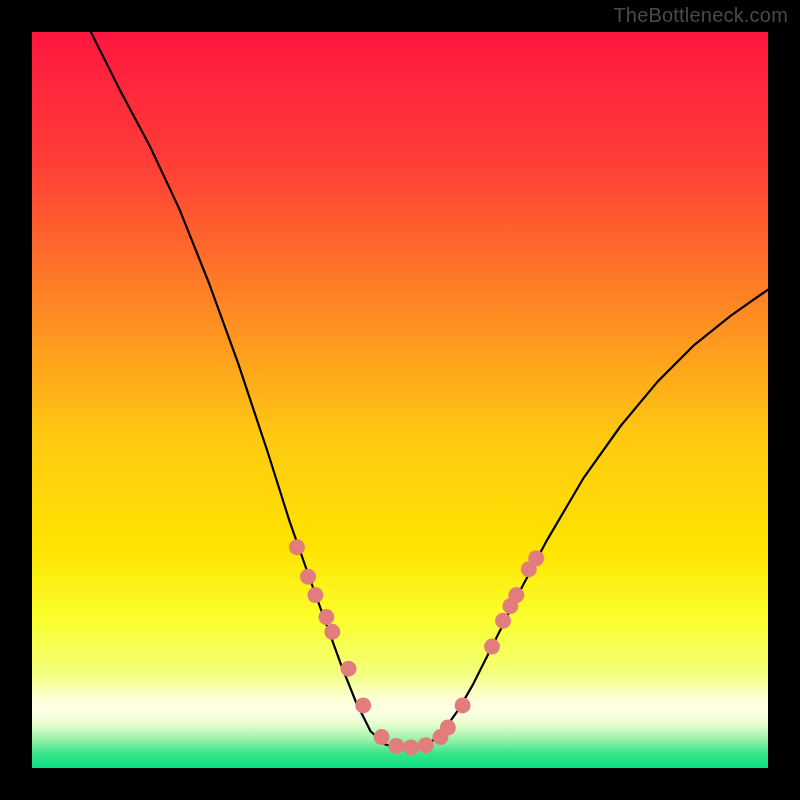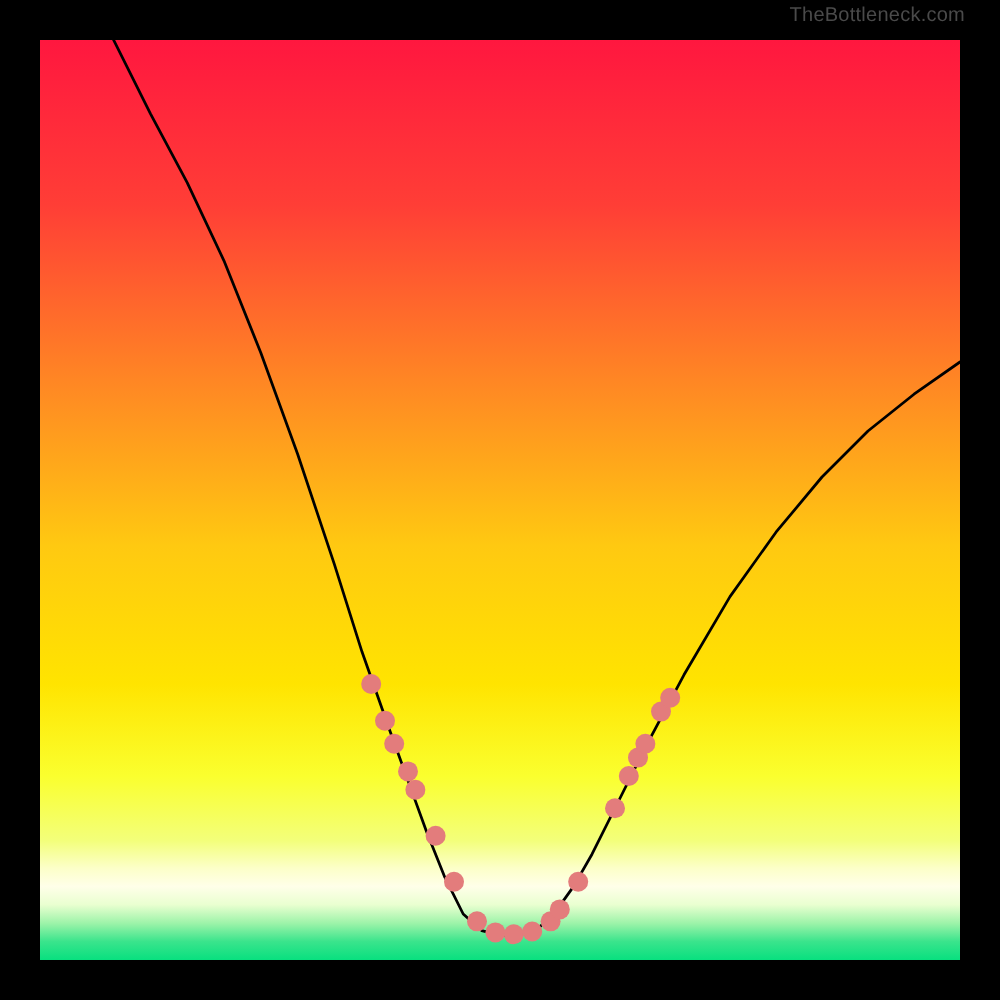--- a/index.html
+++ b/index.html
@@ -12,23 +12,23 @@
   }
   .frame {
     position: relative;
     width: 800px;
     height: 800px;
     background: #000;
   }
   .watermark {
     position: absolute;
     top: 4px;
-    right: 28px;
+    right: 12px;
     color: #4a4a4a;
-    font-size: 16px;
+    font-size: 20px;
     font-weight: 500;
     letter-spacing: 0.2px;
     z-index: 5;
   }
   .inner {
     position: absolute;
     left: 32px;
     top: 32px;
     width: 736px;
     height: 736px;

